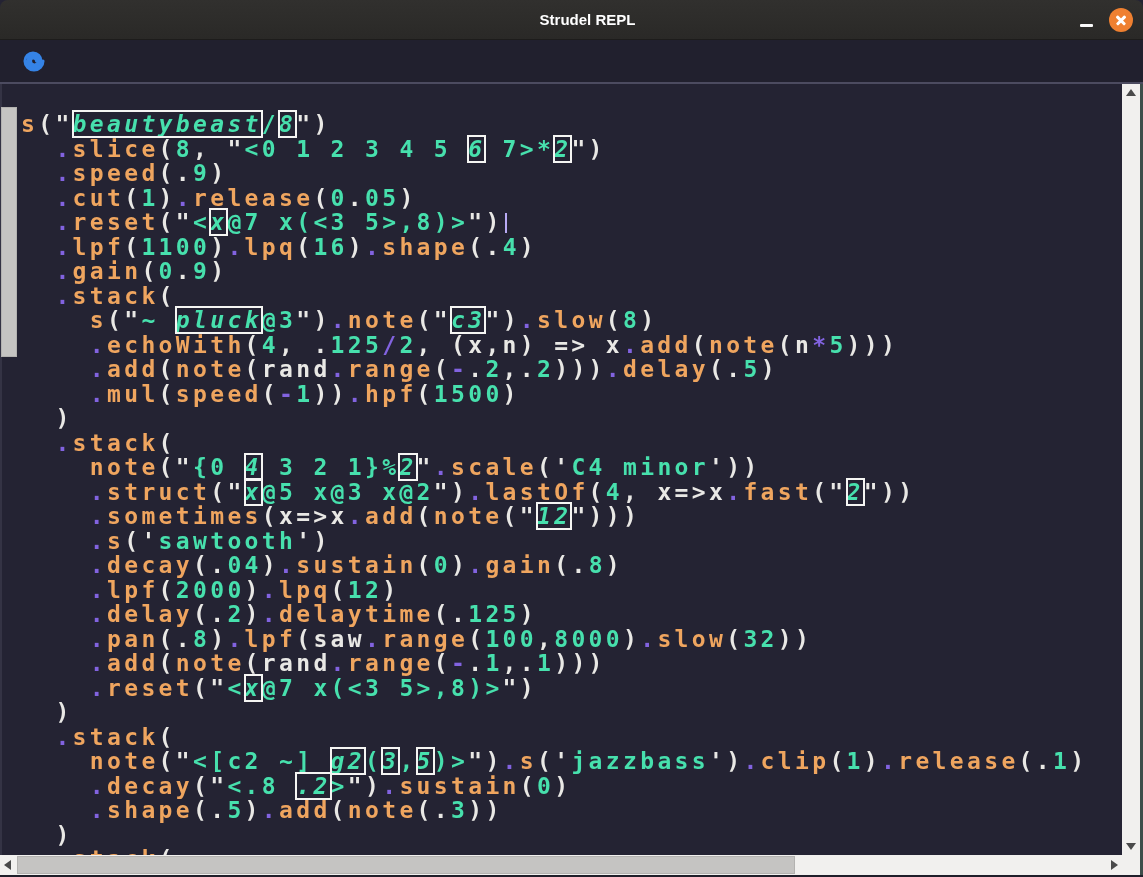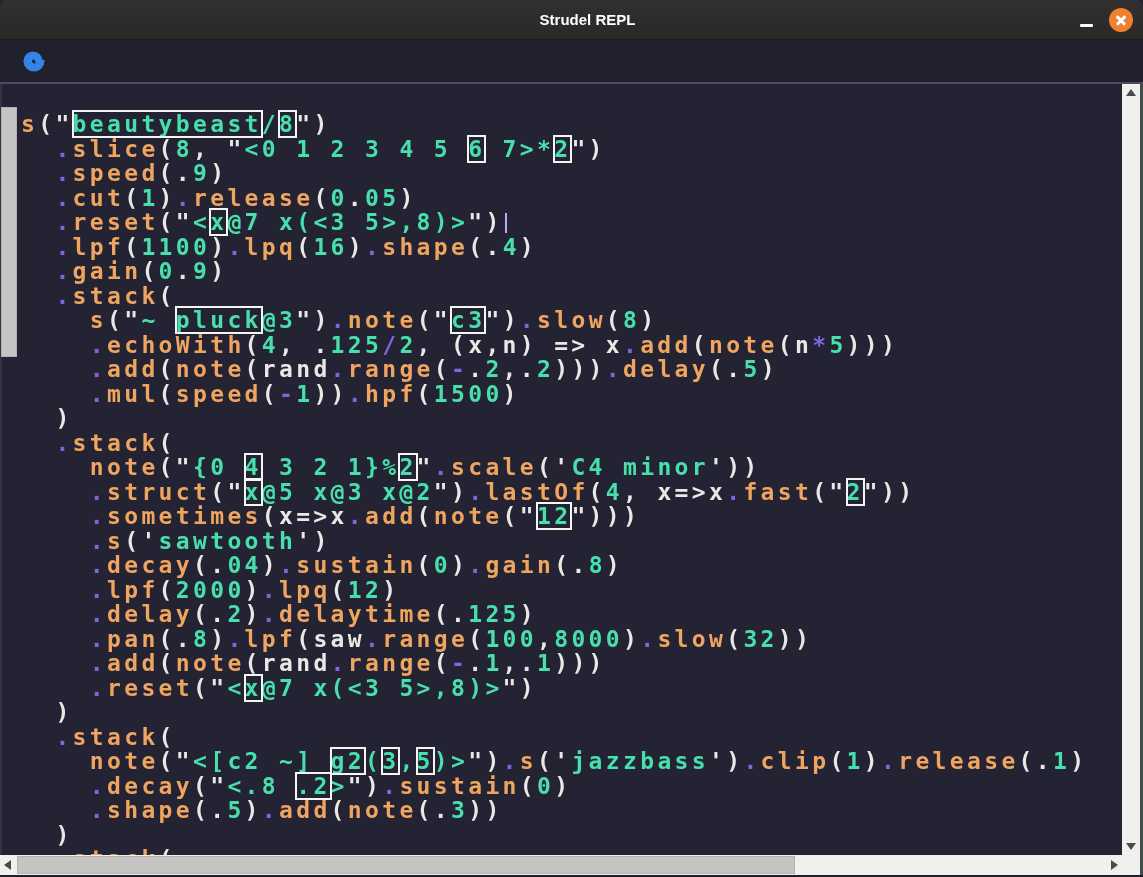--- a/index.html
+++ b/index.html
@@ -31,21 +31,21 @@
   .editor{position:absolute;left:0;top:84px;width:1143px;height:771px;
     background:#242333;overflow:hidden;}
   .code{position:absolute;left:21px;top:28px;white-space:pre;
     font-family:"DejaVu Sans Mono",monospace;font-weight:bold;
     font-size:23px;letter-spacing:3.35px;line-height:24.5px;}
   .cl{height:24.5px;white-space:pre;}
   .t-fn{color:#efa55f;}
   .t-lit{color:#47e0ad;}
   .t-op{color:#8263e0;}
   .t-pun{color:#e9e8e5;}
-  .hl{outline:2px solid #f5f5f3;outline-offset:-1px;}
+  .hl{outline:2px solid #f5f5f3;outline-offset:-1px;font-style:italic;}
   .cursor{display:inline-block;width:2px;height:20px;background:#b9aaf5;
     vertical-align:-3px;margin-left:2px;}
 
   
   .edge-left{position:absolute;left:0;top:84px;width:2px;height:793px;background:#343344;}
   .edge-right{position:absolute;left:1140px;top:84px;width:3px;height:793px;background:#3e4d4a;}
   .edge-bottom{position:absolute;left:0;top:875px;width:1143px;height:2px;background:#1f1e29;}
 
   
   .vscroll{position:absolute;left:1122px;top:84px;width:18px;height:771px;background:#f1f0ee;}

